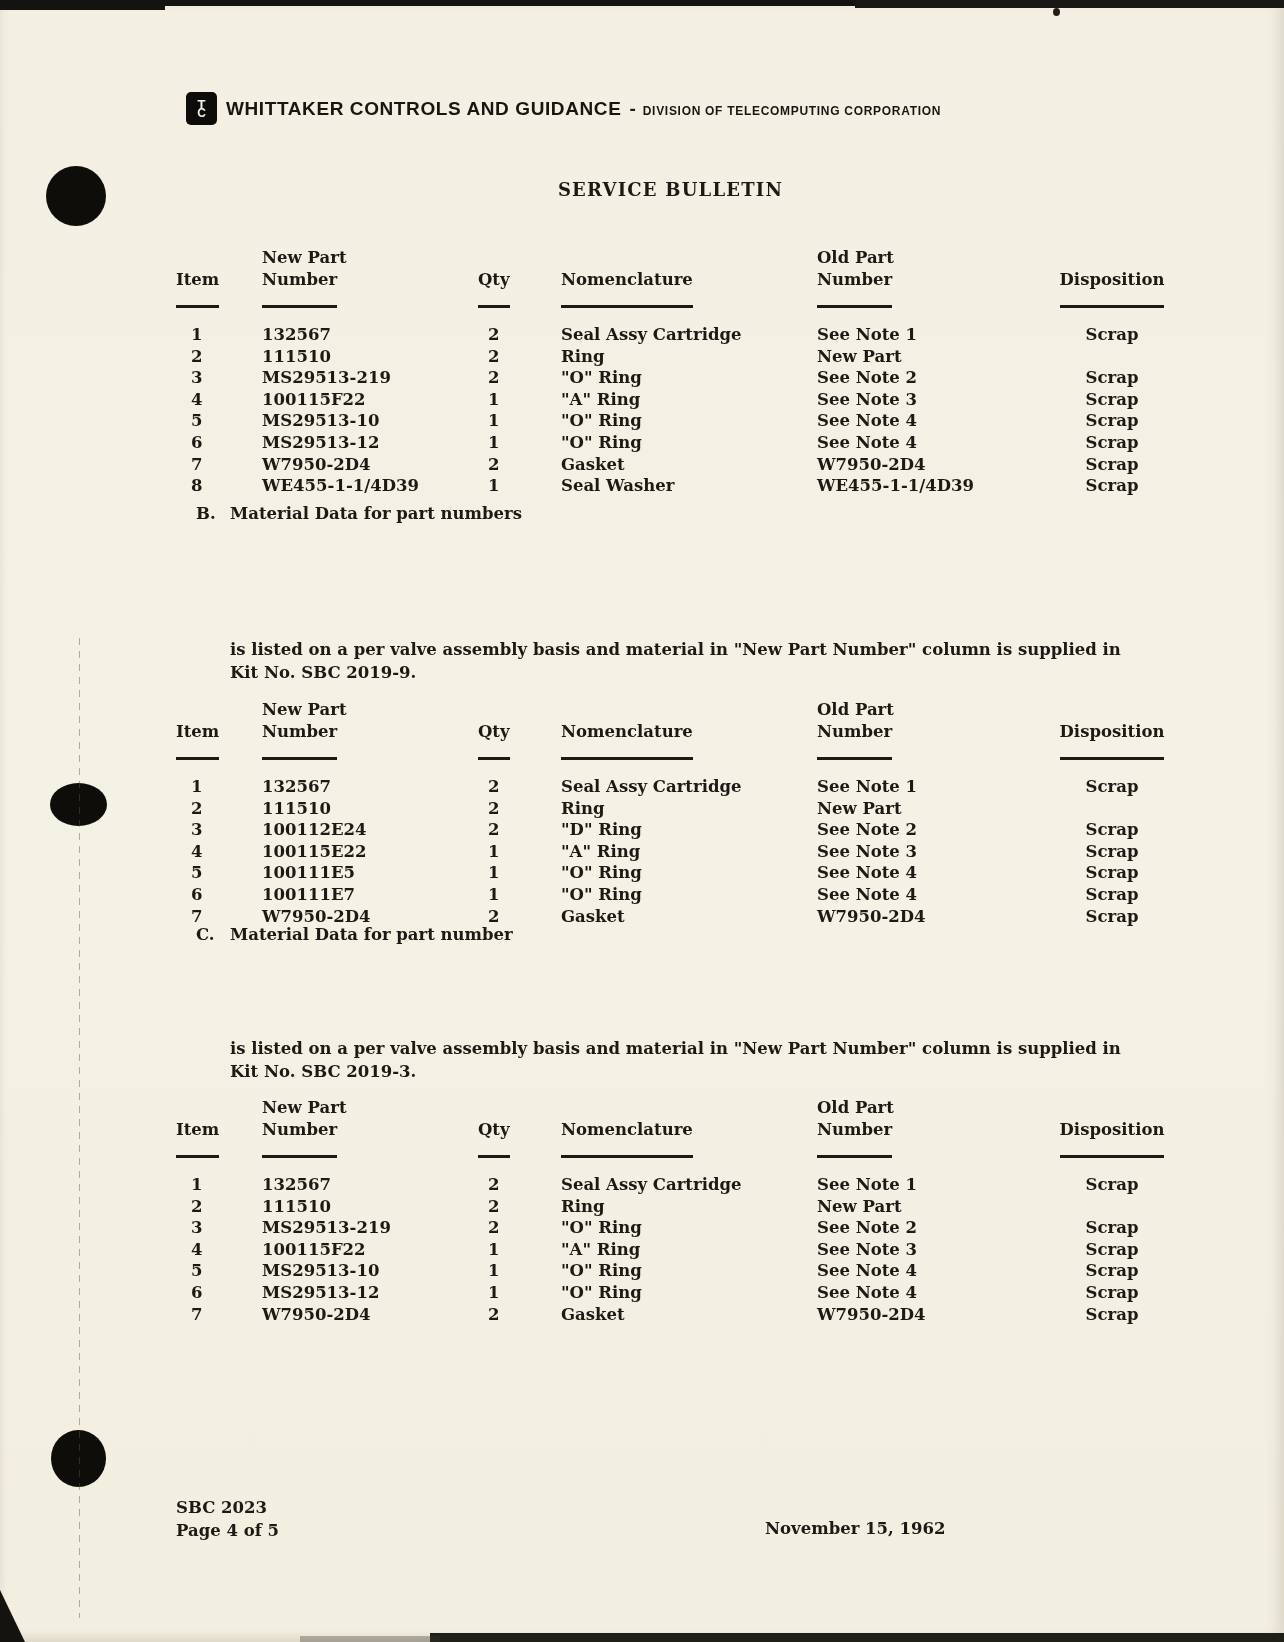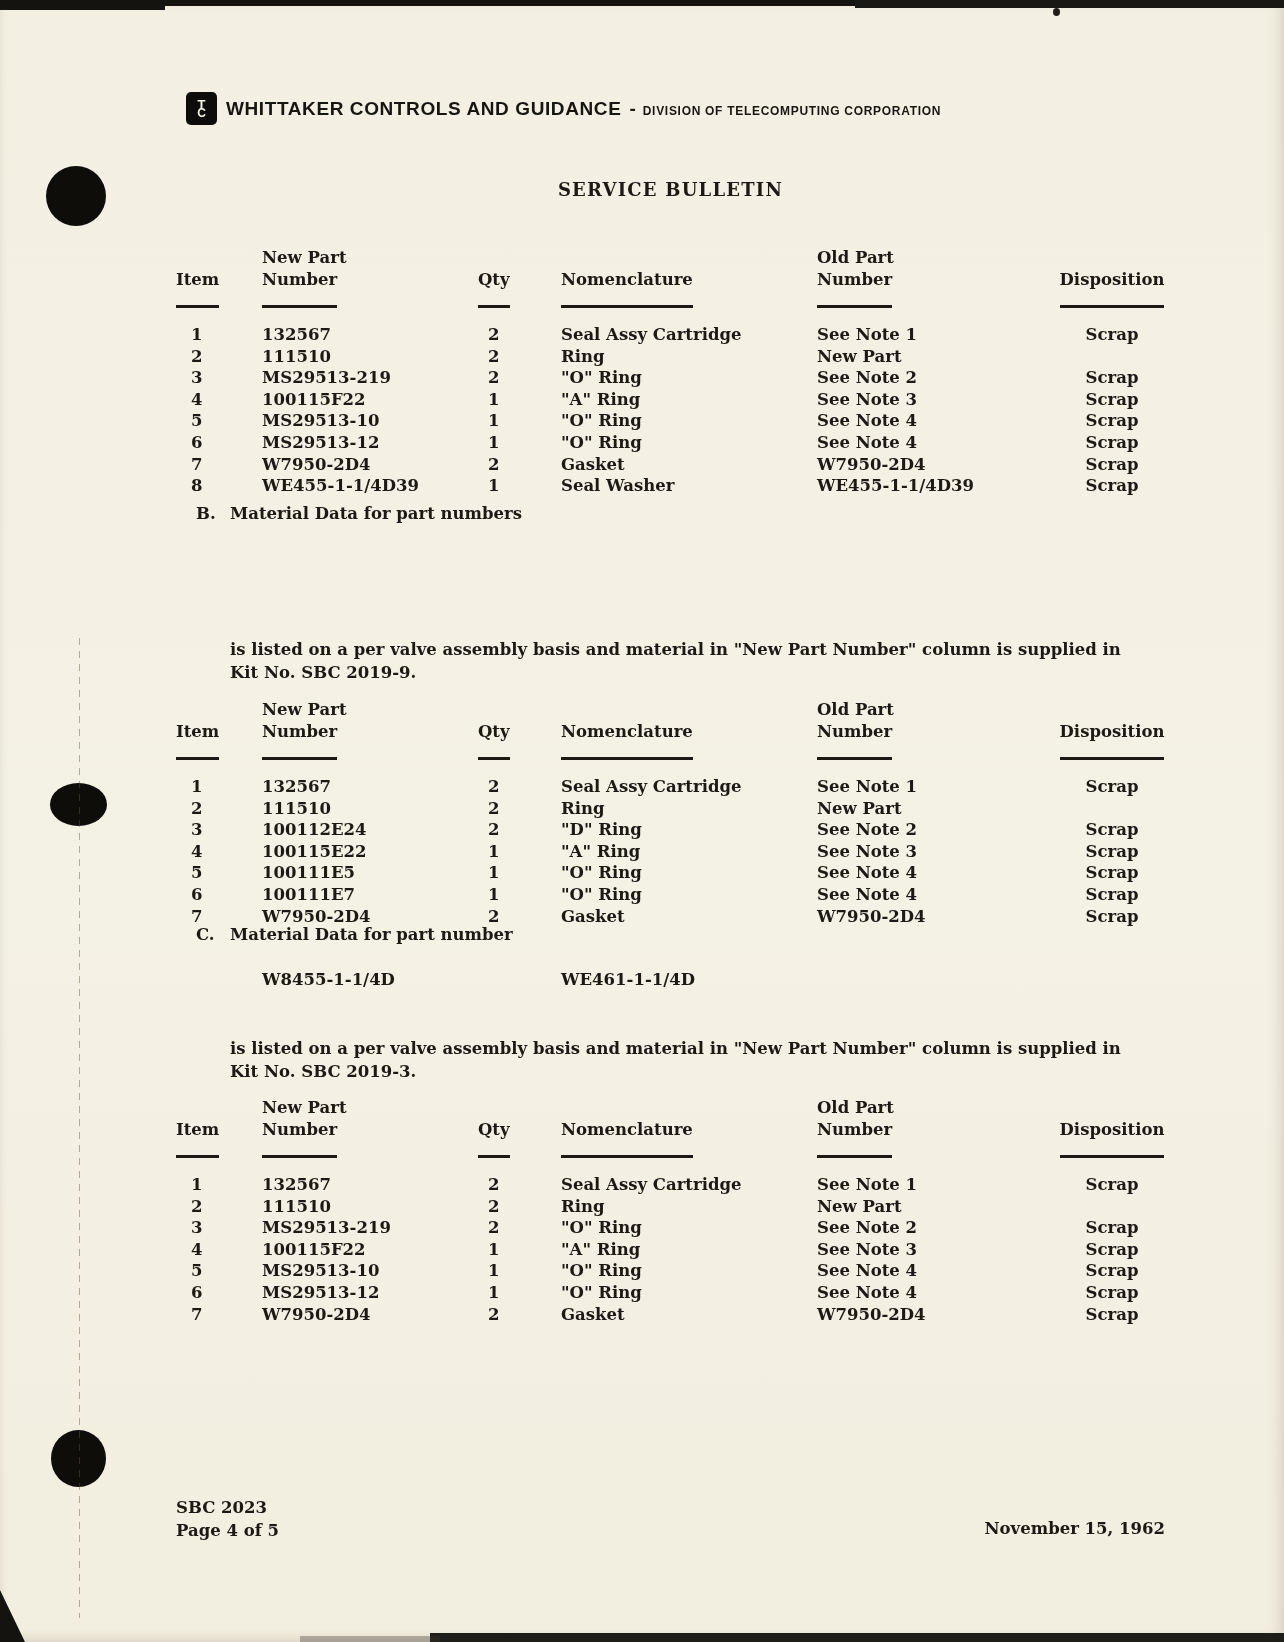--- a/index.html
+++ b/index.html
@@ -65,21 +65,21 @@
   .pairs{position:absolute;left:262px;font-size:16.5px;font-weight:bold;}
   .pair{display:flex;height:24px;line-height:24px;white-space:nowrap;}
   .pair .pl{width:299px;}
   .para{position:absolute;left:230px;font-size:16.5px;font-weight:bold;line-height:23px;white-space:nowrap;}
 
   .b-head{top:504px;} .b-pairs{top:547px;} .b-para{top:638px;}
   .c-head{top:925px;} .c-pairs{top:968px;} .c-para{top:1037px;}
 
   
   .footer-left{position:absolute;left:176px;top:1496px;font-size:16.5px;font-weight:bold;line-height:23px;}
-  .footer-date{position:absolute;left:765px;width:400px;top:1519px;text-align:right;
+  .footer-date{position:absolute;left:765px;width:400px;top:1519px;
     font-size:16.5px;font-weight:bold;white-space:nowrap;}
 </style>
 </head>
 <body>
 
 <div class="page">
 
   <div class="edge-top"></div>
   <div class="edge-top-left"></div>
   <div class="edge-top-right"></div>
@@ -285,24 +285,20 @@
         <span class="c-oldpart">W7950-2D4</span>
         <span class="c-disp">Scrap</span>
       </div>
       </div>
   </div>
 
   <div class="sect-head c-head">
     <span class="lbl">C.</span><span>Material Data for part number</span>
   </div>
   <div class="pairs c-pairs">
-      <div class="pair">
-      <span class="pl">W8455-1-1/4D</span>
-      <span class="pr">WE461-1-1/4D</span>
-    </div>
     </div>
   <div class="para c-para">
     <div>is listed on a per valve assembly basis and material in "New Part Number" column is supplied in</div>
     <div>Kit No.  SBC 2019-3.</div>
   </div>
 
   <div class="ptable t3">
     <div class="hrow">
       <div class="hcell">
           <span class="hline2">Item</span>

